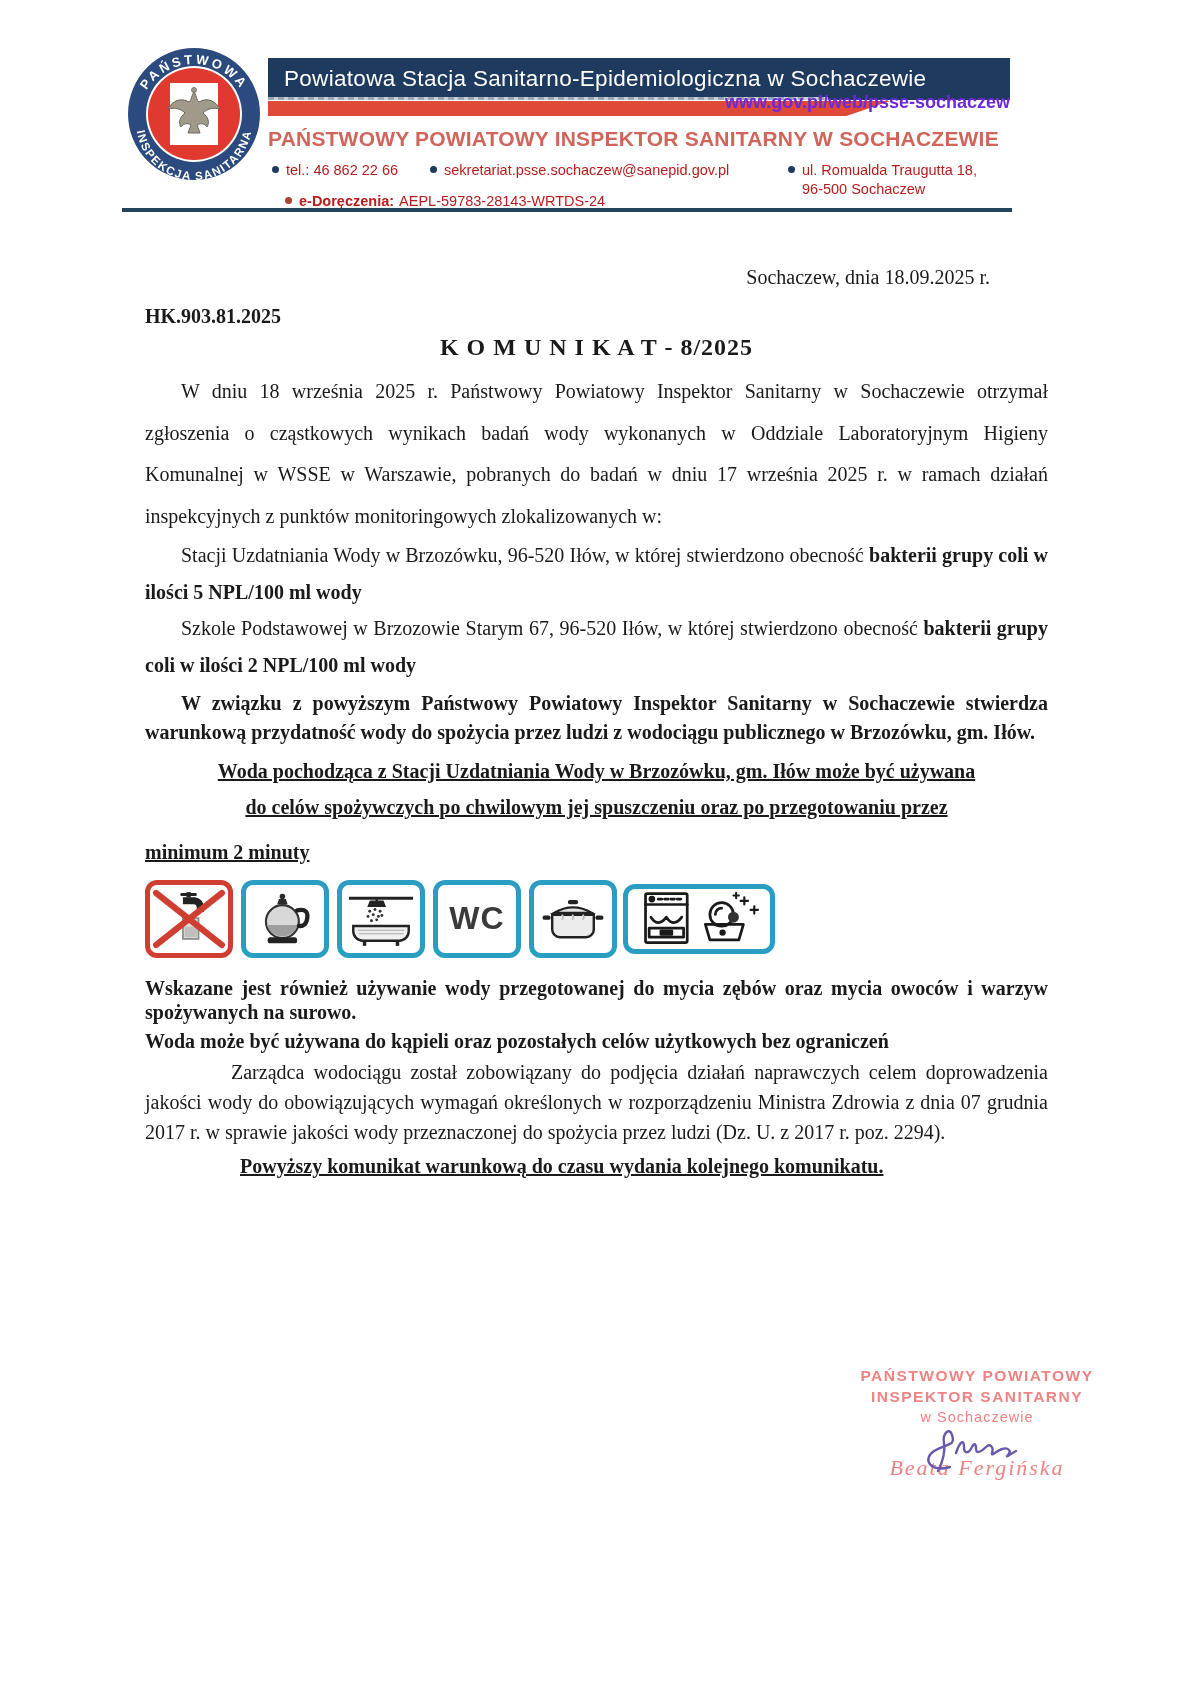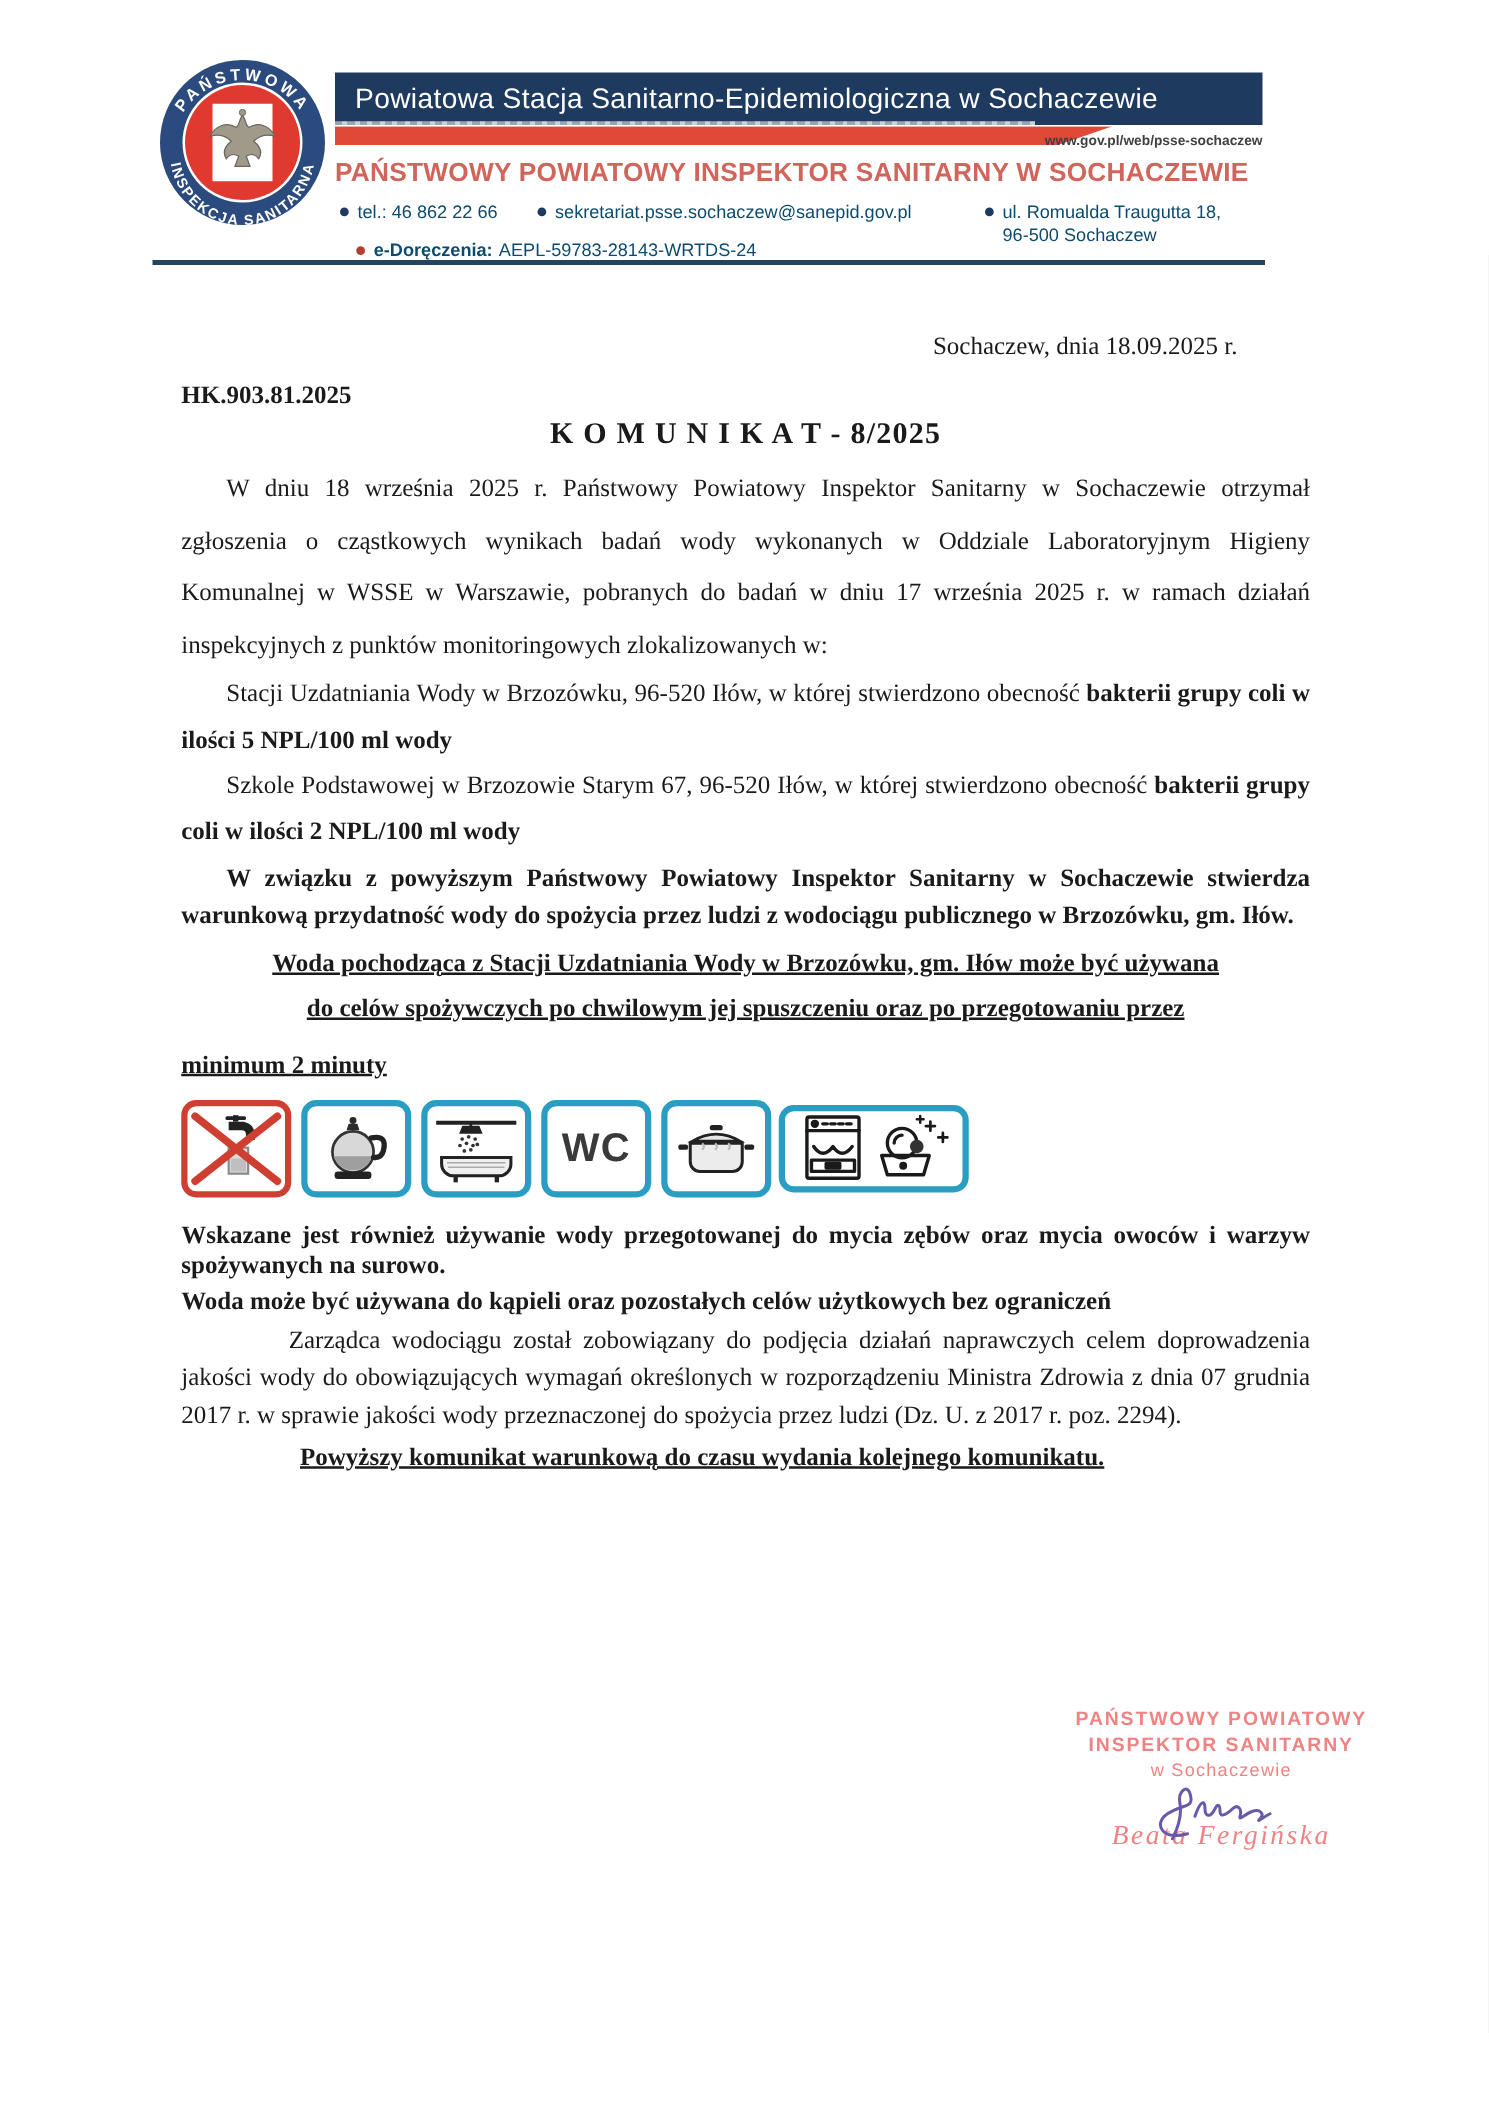--- a/index.html
+++ b/index.html
@@ -14,23 +14,23 @@
   }
   
   .header{position:absolute;left:0;top:0;width:100%;height:215px;font-family:"Liberation Sans",sans-serif;}
   .logo{position:absolute;left:124px;top:44px;width:140px;height:140px;}
   .banner{position:absolute;left:268px;top:58px;width:742px;height:42px;background:#1e3a5f;color:#fff;
           display:flex;align-items:center;padding-left:16px;box-sizing:border-box;font-size:22.5px;letter-spacing:.3px;}
   .banner-edge{position:absolute;left:268px;top:97px;width:560px;height:3px;
                background:repeating-linear-gradient(90deg,#9aa7b2 0 6px,#c9d2d9 6px 10px);}
   .swoosh{position:absolute;left:268px;top:101px;width:622px;height:15px;background:#df4938;
           clip-path:polygon(0 0,100% 0,93% 100%,0 100%);}
-  .website{position:absolute;left:610px;top:107px;width:400px;text-align:right;font-size:11px;font-weight:bold;color:#404040;}
+  .website{position:absolute;left:610px;top:92px;width:400px;text-align:right;font-size:18px;font-weight:bold;color:#6d28d9;}
   .red-heading{position:absolute;left:268px;top:127px;width:748px;font-size:21px;font-weight:bold;color:#d0655c;letter-spacing:.2px;}
-  .contact{position:absolute;font-size:14.5px;color:#0c4a6e;display:flex;align-items:flex-start;line-height:1.3;}
+  .contact{position:absolute;font-size:14.5px;color:#b91c1c;display:flex;align-items:flex-start;line-height:1.3;}
   .bullet{width:7px;height:7px;border-radius:50%;background:#1e3a5f;display:inline-block;margin:5px 7px 0 0;flex:none;}
   .bullet.red{background:#b0402f;}
   .c-tel{left:272px;top:161px;}
   .c-email{left:430px;top:161px;}
   .c-addr{left:788px;top:161px;}
   .c-edeliv{left:285px;top:192px;}
   .edeliv-label{font-weight:bold;margin-right:5px;}
   .header-rule{position:absolute;left:122px;top:208px;width:890px;height:4px;background:#24435f;}
   
   .body{position:absolute;left:145px;top:212px;width:903px;font-size:20px;}

